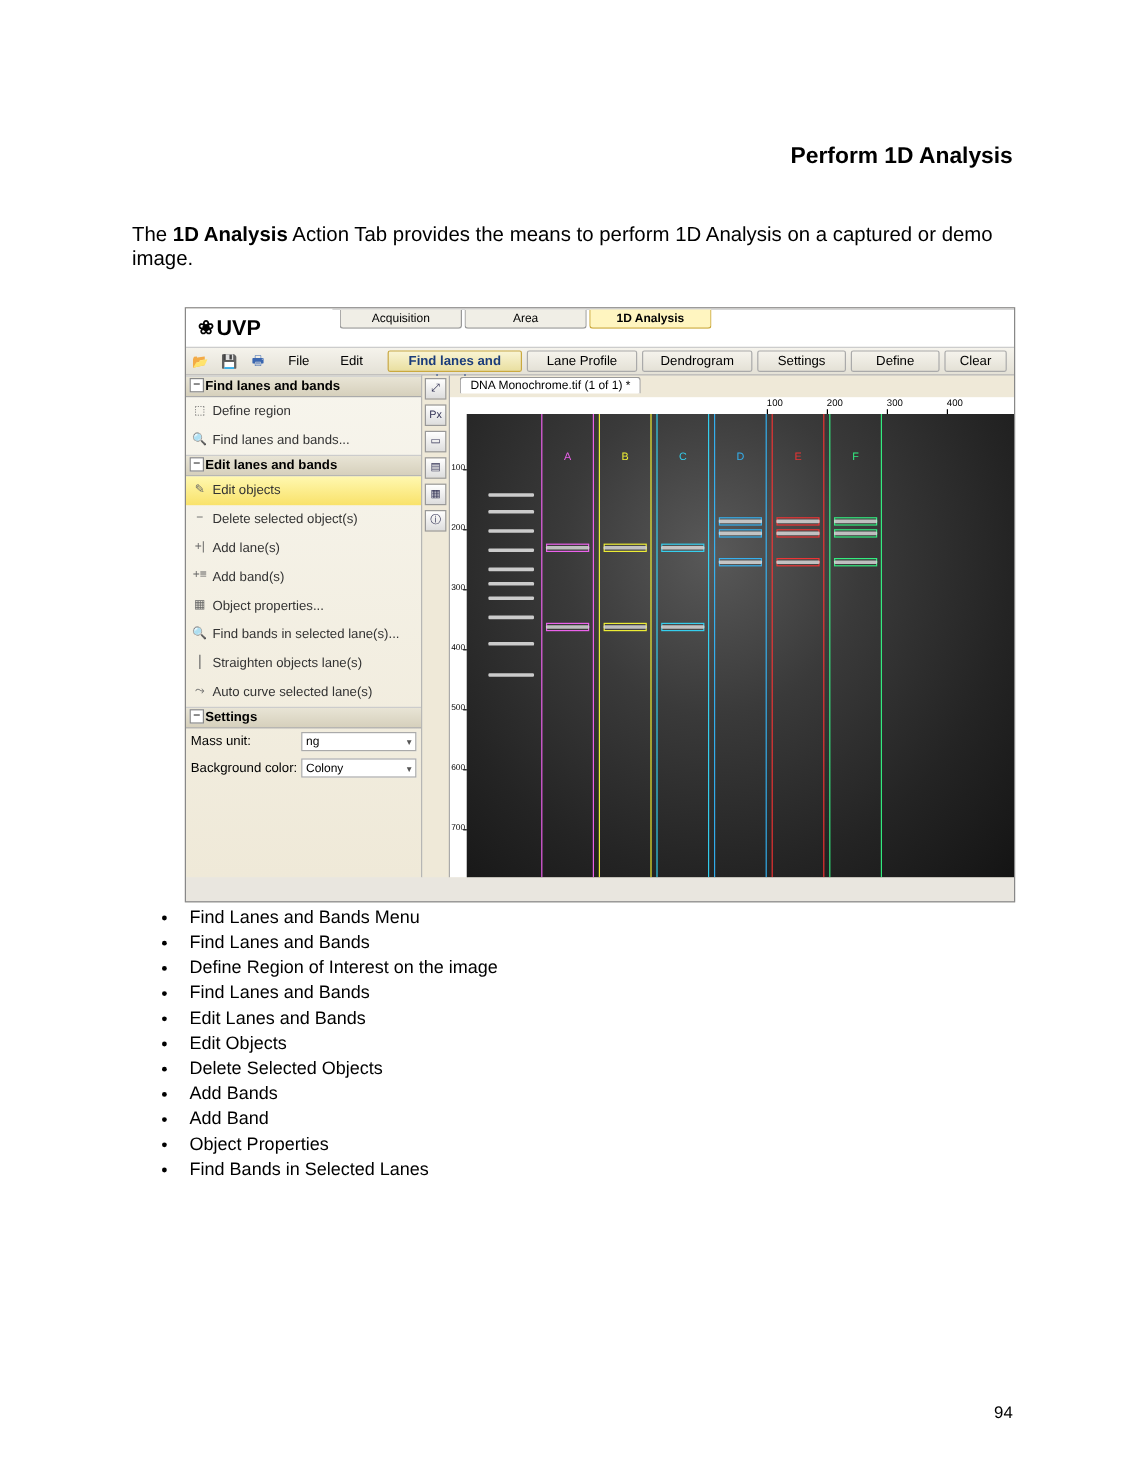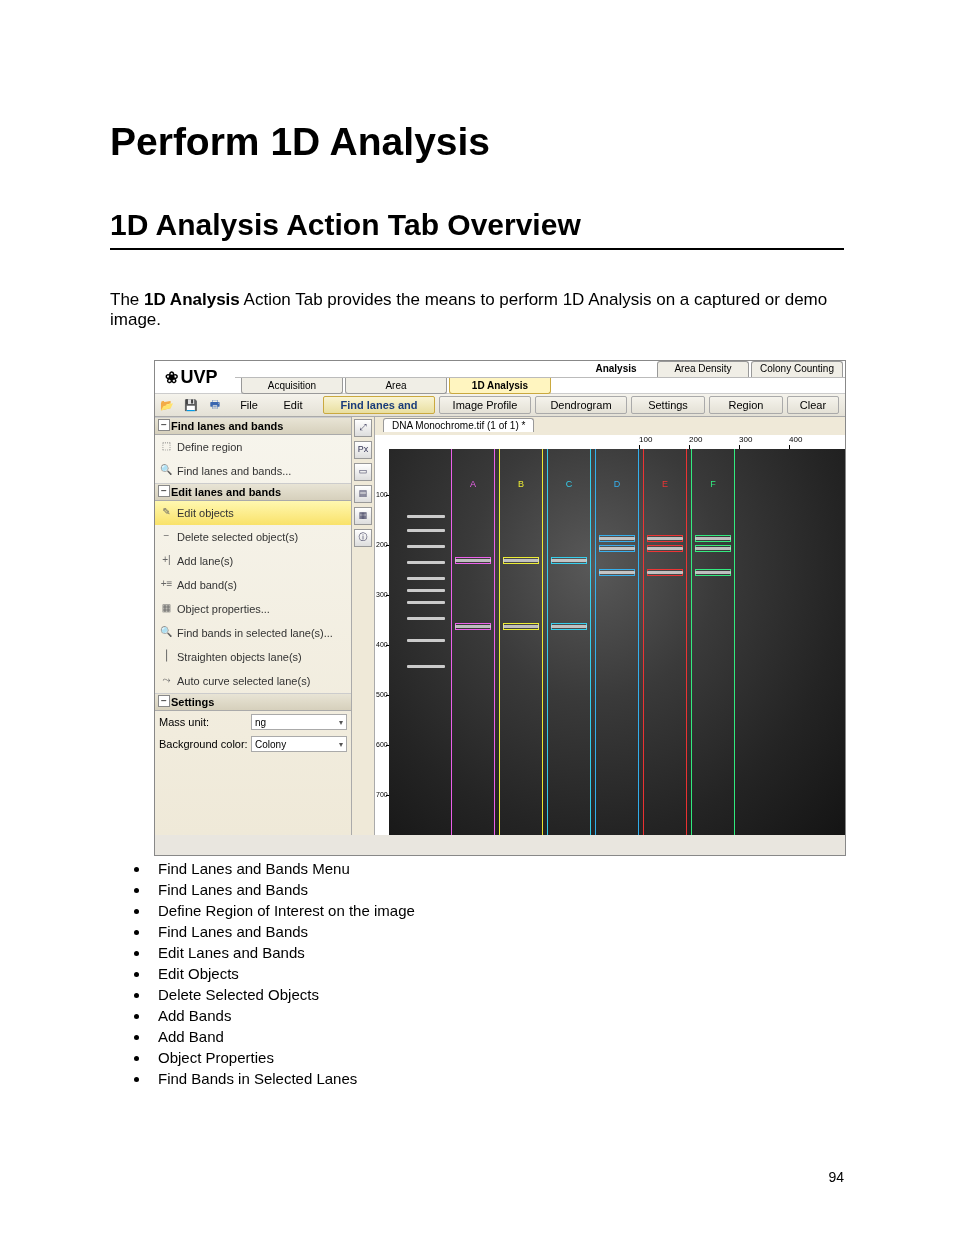--- a/index.html
+++ b/index.html
@@ -12,22 +12,23 @@
   .page {
     width: 954px;
     min-height: 1235px;
     padding: 120px 110px 60px 110px;
     box-sizing: border-box;
     position: relative;
   }
   h1.main {
     font-family: Arial, Helvetica, sans-serif;
     font-weight: 900;
-    font-size: 39px;
+    font-size: 19px;
     margin: 0 0 44px 0;
+    text-align: right;
   }
   h1.sub {
     font-family: Arial, Helvetica, sans-serif;
     font-weight: 900;
     font-size: 30px;
     margin: 0 0 4px 0;
     border-bottom: 2px solid #000;
     padding-bottom: 6px;
   }
   .intro {
@@ -331,63 +332,54 @@
   }
   .ruler-v .vt { position:absolute; left:1px; }
   .ruler-v .vt::after { content:""; position:absolute; left:10px; top:4px; width:3px; height:1px; background:#000; }
 
 </style>
 </head>
 <body>
 
 <div class="page">
   <h1 class="main">Perform 1D Analysis</h1>
-  <h1 class="sub">1D Analysis Action Tab Overview</h1>
 
   <p class="intro">
     <span>The </span><b>1D Analysis</b><span> Action Tab provides the means to perform 1D Analysis on a captured or demo image.</span>
   </p>
 
   <div class="screenshot">
 
     <div class="brandrow">
       <div class="brand">
         <span class="brand-icon">❀</span>
           <span>UVP</span>
       </div>
       <div class="tabstack">
-        <div class="tabrow1">
-          <div class="spacer"></div>
-          <div style="flex:0 0 96px"></div>
-          <div class="label">Analysis</div>
-          <div style="flex:0 0 6px"></div>
-          <div class="tab1">Area Density</div>
-          <div class="tab1">Colony Counting</div>
-        </div>
         <div class="tabrow2">
           <div style="width:6px"></div>
           <div class="tab2" style="width:100px">Acquisition</div>
           <div class="tab2" style="width:100px">Area</div>
           <div class="tab2 active" style="width:100px">1D Analysis</div>
         </div>
       </div>
     </div>
 
     <div class="toolbar">
       <div class="tbicon">📂</div>
       <div class="tbicon">💾</div>
       <div class="tbicon">🖶</div>
       <div class="tbmenu">File</div>
       <div class="tbmenu">Edit</div>
       <div style="width:6px"></div>
       <div class="tbbutton">Find lanes and bands</div>
-      <div class="tbbutton plain" style="width:90px">Image Profile</div>
+      <div class="tbbutton plain" style="width:90px">Lane Profile</div>
       <div class="tbbutton plain" style="width:90px">Dendrogram</div>
       <div class="tbbutton plain small">Settings</div>
-      <div class="tbbutton plain small">Region</div>
+      <div class="tbbutton plain small">Define</div>
       <div class="tbbutton plain" style="width:50px">Clear</div>
     </div>
 
     <div class="body">
       <div class="sidepanel">
         <div class="section-hdr">Find lanes and bands</div>
         <div class="side-item"><span class="side-ico">⬚</span><span>Define region</span></div>
         <div class="side-item"><span class="side-ico">🔍</span><span>Find lanes and bands...</span></div>
 
         <div class="section-hdr">Edit lanes and bands</div>

